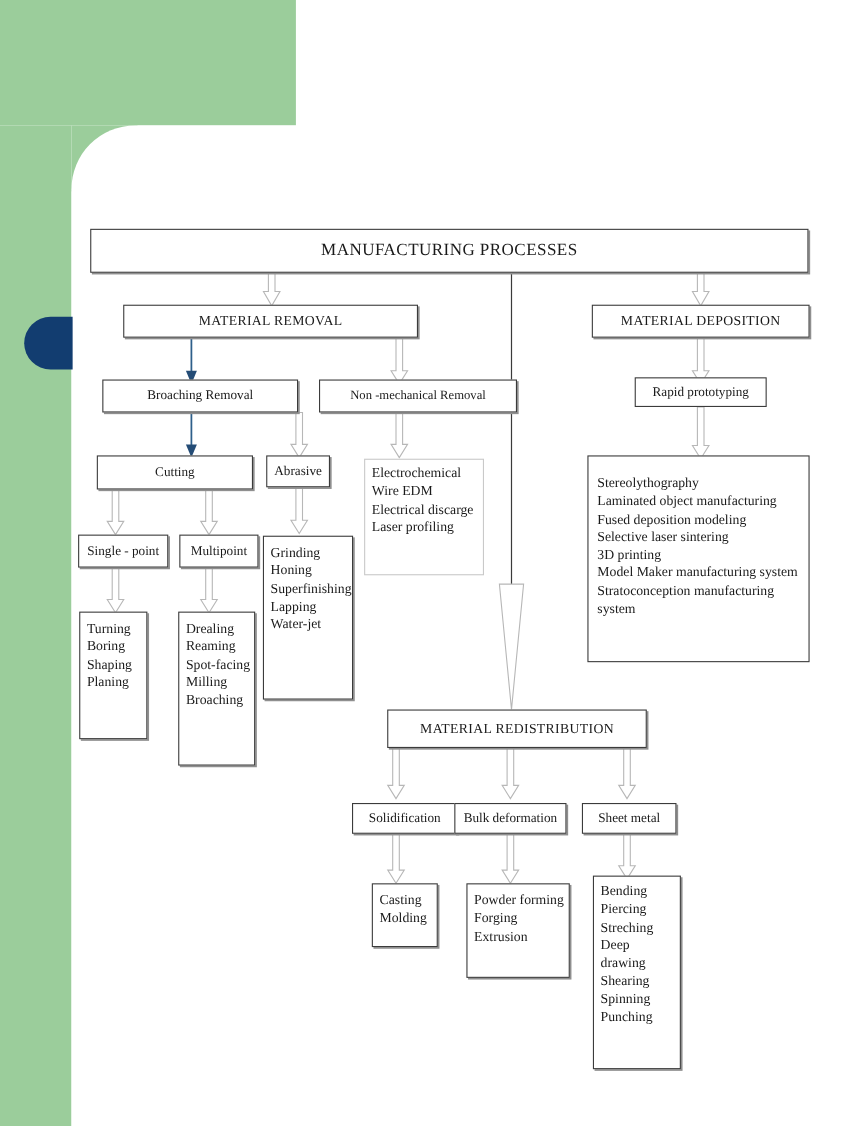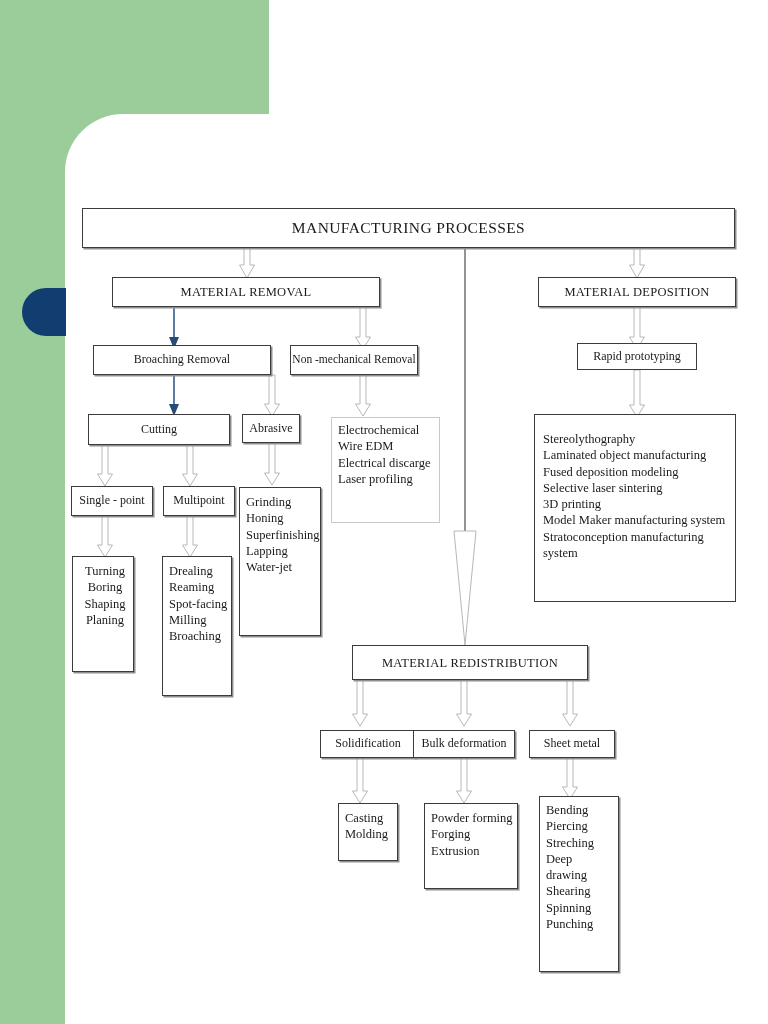--- a/index.html
+++ b/index.html
@@ -205,21 +205,21 @@
   </div>
 
   <div class="box shadow" style="left:352px;top:645px;width:236px;height:35px;">
     <div class="ctr t-cap">MATERIAL REDISTRIBUTION</div>
   </div>
 
   <div class="box shadow" style="left:93px;top:345px;width:178px;height:30px;">
     <div class="ctr t-med">Broaching Removal</div>
   </div>
 
-  <div class="box shadow" style="left:290px;top:345px;width:128px;height:30px;">
+  <div class="box shadow" style="left:290px;top:345px;width:180px;height:30px;">
     <div class="ctr t-sm">Non -mechanical Removal</div>
   </div>
 
   <div class="box" style="left:577px;top:343px;width:120px;height:27px;">
     <div class="ctr t-med">Rapid prototyping</div>
   </div>
 
   <div class="box shadow" style="left:88px;top:414px;width:142px;height:31px;">
     <div class="ctr t-med">Cutting</div>
   </div>
@@ -261,21 +261,21 @@
     <div class="lst t-list" style="top:6px;">
       <div>Grinding</div>
       <div>Honing</div>
       <div>Superfinishing</div>
       <div>Lapping</div>
       <div>Water-jet</div>
     </div>
   </div>
 
   <div class="box shadow" style="left:72px;top:556px;width:62px;height:116px;">
-    <div class="lst t-list" style="top:6px;text-align:center;">
+    <div class="lst t-list" style="top:6px;">
       <div>Turning</div>
       <div>Boring</div>
       <div>Shaping</div>
       <div>Planing</div>
     </div>
   </div>
 
   <div class="box shadow" style="left:162px;top:556px;width:70px;height:140px;">
     <div class="lst t-list" style="top:6px;">
       <div>Drealing</div>

